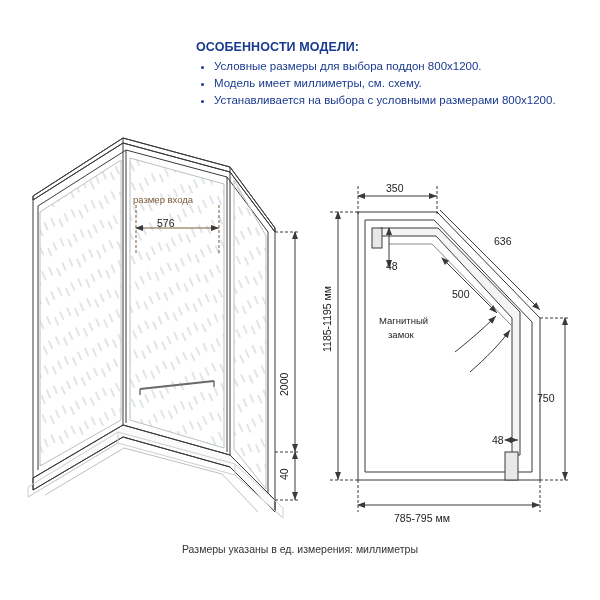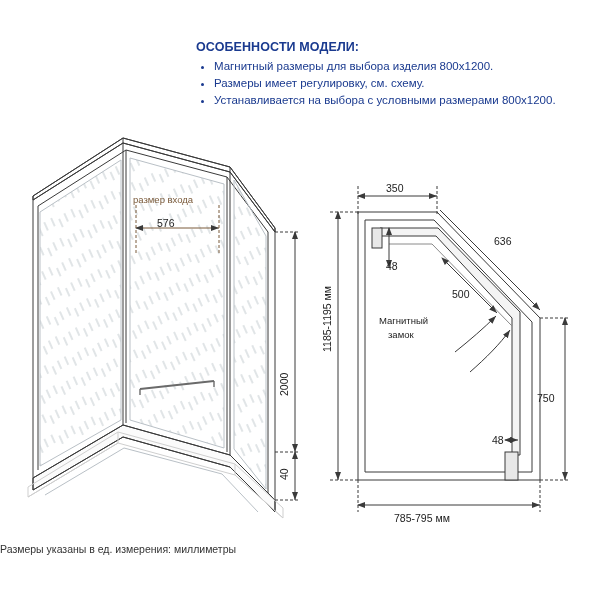--- a/index.html
+++ b/index.html
@@ -41,21 +41,21 @@
     font-size: 11.5px;
     line-height: 1.42;
     color: #1a3a8f;
     margin-bottom: 0.5px;
   }
   .footnote {
     position: absolute;
     left: 0;
     top: 543px;
     width: 600px;
-    text-align: left;
+    text-align: center;
     font-size: 10.5px;
     color: #333333;
   }
   svg.diagram {
     position: absolute;
     left: 0;
     top: 0;
   }
   .lbl {
     font-family: "Liberation Sans", sans-serif;
@@ -74,22 +74,22 @@
   }
 </style>
 </head>
 <body>
 
 <div id="page">
 
   <div class="features">
     <p class="features-title">ОСОБЕННОСТИ МОДЕЛИ:</p>
     <ul class="features-list">
-      <li>Магнитный размеры для выбора изделия 800х1200.</li>
-      <li>Размеры имеет регулировку, см. схему.</li>
+      <li>Условные размеры для выбора поддон 800х1200.</li>
+      <li>Модель имеет миллиметры, см. схему.</li>
       <li>Устанавливается на выбора с условными размерами 800х1200.</li>
     </ul>
   </div>
 
   <svg class="diagram" width="600" height="600" viewBox="0 0 600 600">
     <defs>
       <marker id="arrOut" markerWidth="9" markerHeight="9" refX="8" refY="3" orient="auto">
         <path d="M0,0 L8,3 L0,6 z" fill="#3a3a3a"></path>
       </marker>
       <marker id="arrIn" markerWidth="9" markerHeight="9" refX="1" refY="3" orient="auto">

